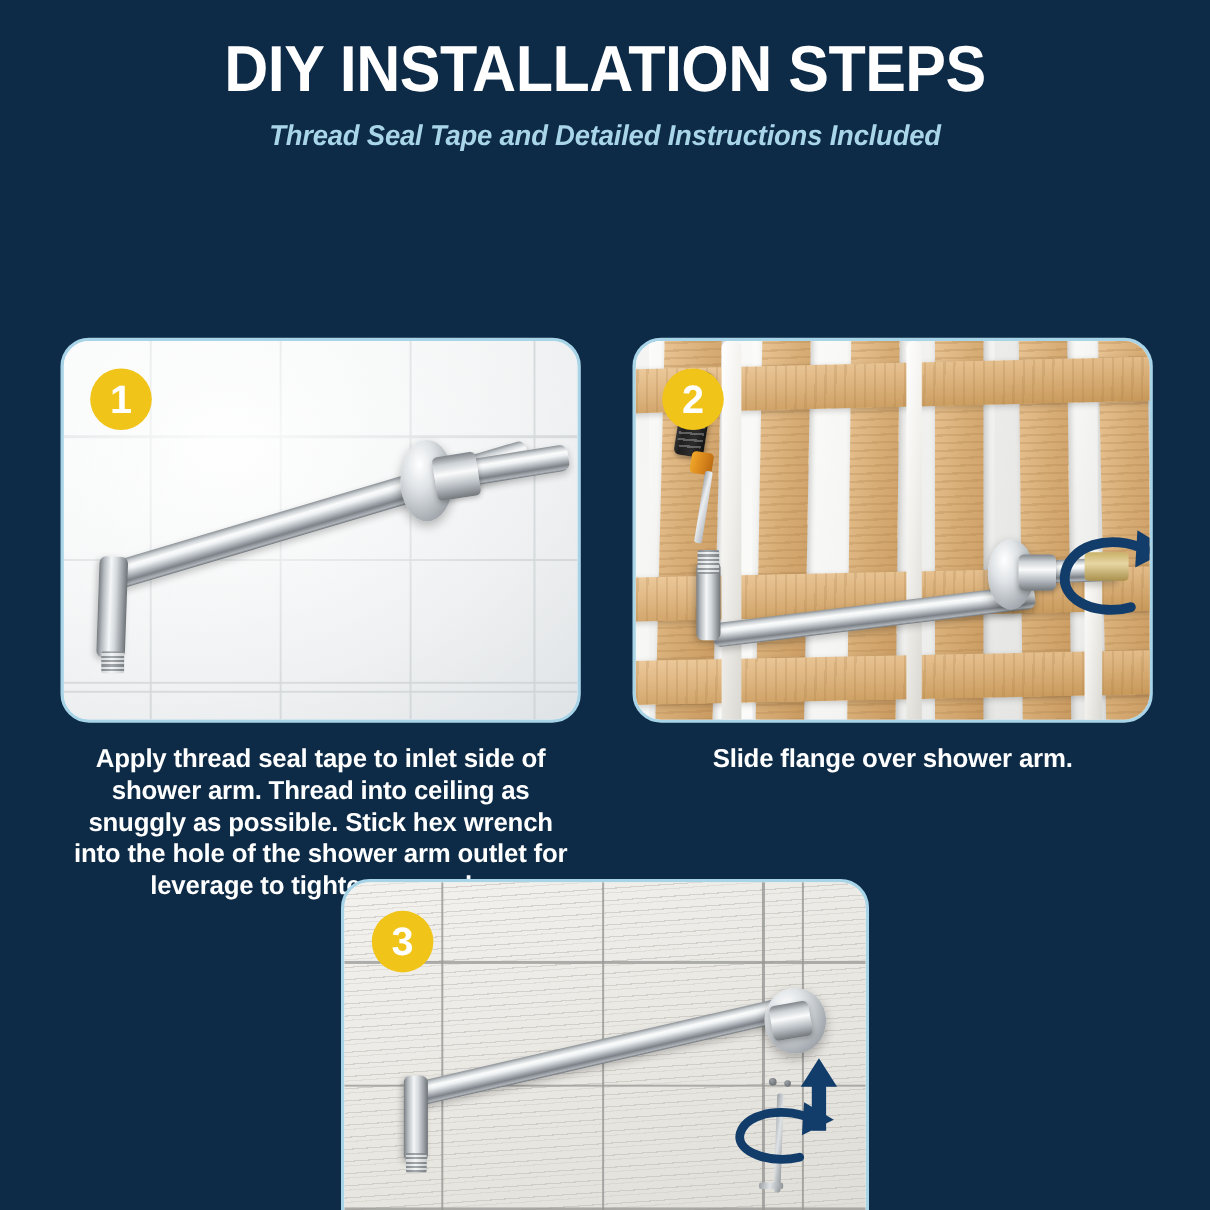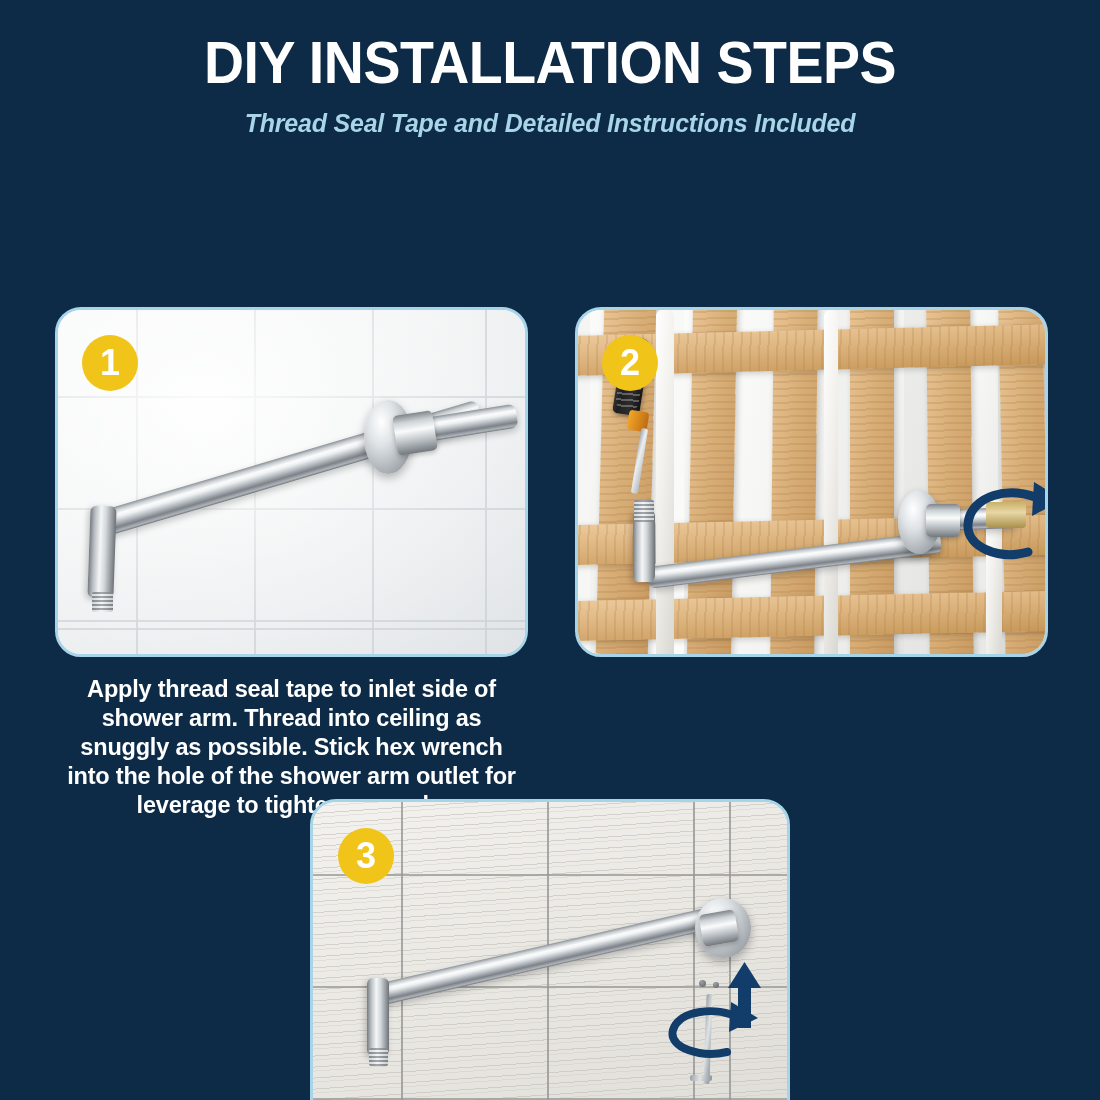--- a/index.html
+++ b/index.html
@@ -319,20 +319,21 @@
         <svg class="arrow-svg" style="left:372px; top:168px;" width="120" height="90" viewBox="0 0 120 90">
           <path d="M92 22 C 60 6, 20 18, 18 46 C 16 70, 50 82, 78 74" fill="none" stroke="#123d6b" stroke-width="9" stroke-linecap="round"></path>
           <polygon points="84,4 113,22 82,38" fill="#123d6b"></polygon>
         </svg>
       </div>
 
       <div class="badge">
         <span>2</span>
       </div>
     </div>
+    <div class="caption cap-2">Slide flange over shower arm.</div>
   </div>
 
   <div class="step step-3">
     <div class="card card-3">
       <div class="scene">
         <div class="tile-grey"></div>
 
         <div class="arm-wrap">
           <div class="arm-tube" style="left:65px; top:182px; width:340px; height:22px;
                       transform:rotate(-13deg); transform-origin:left center;"></div>

